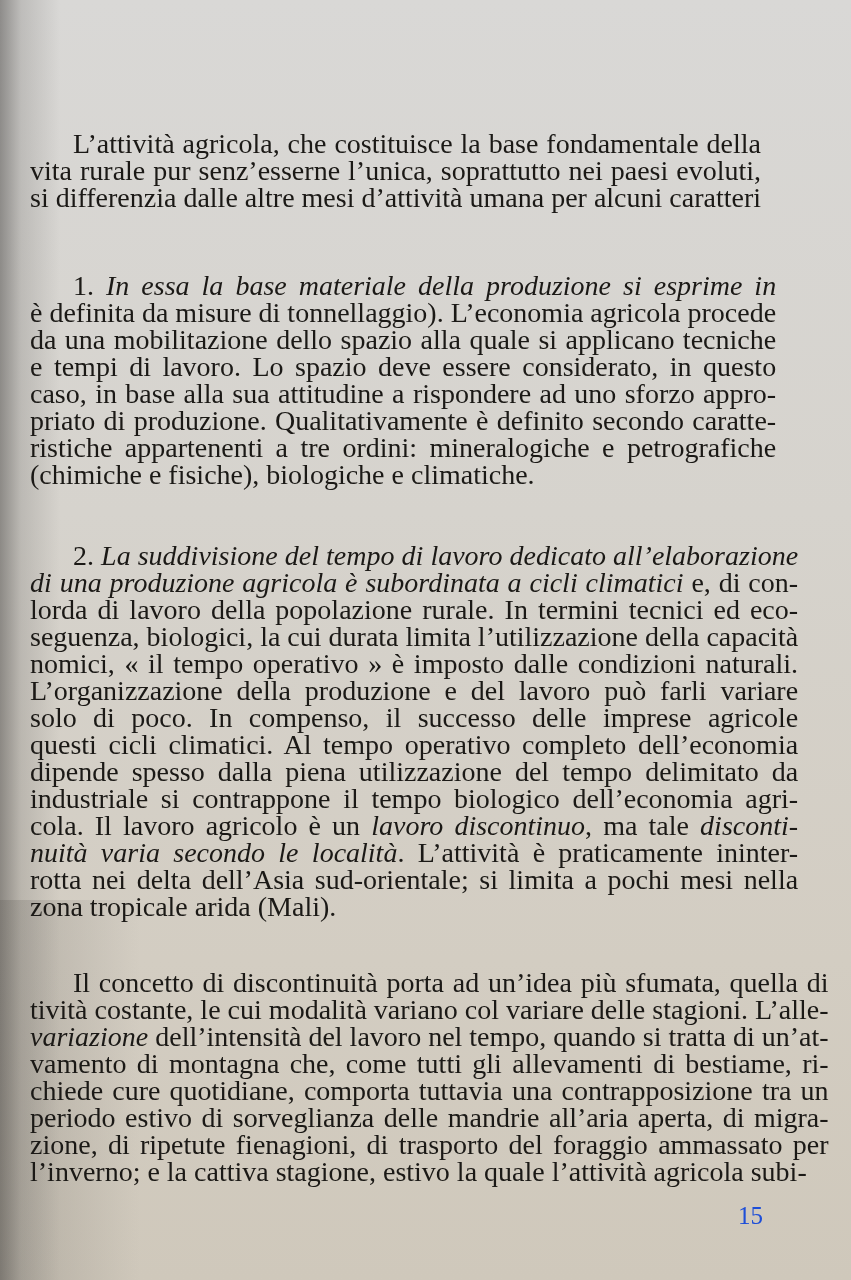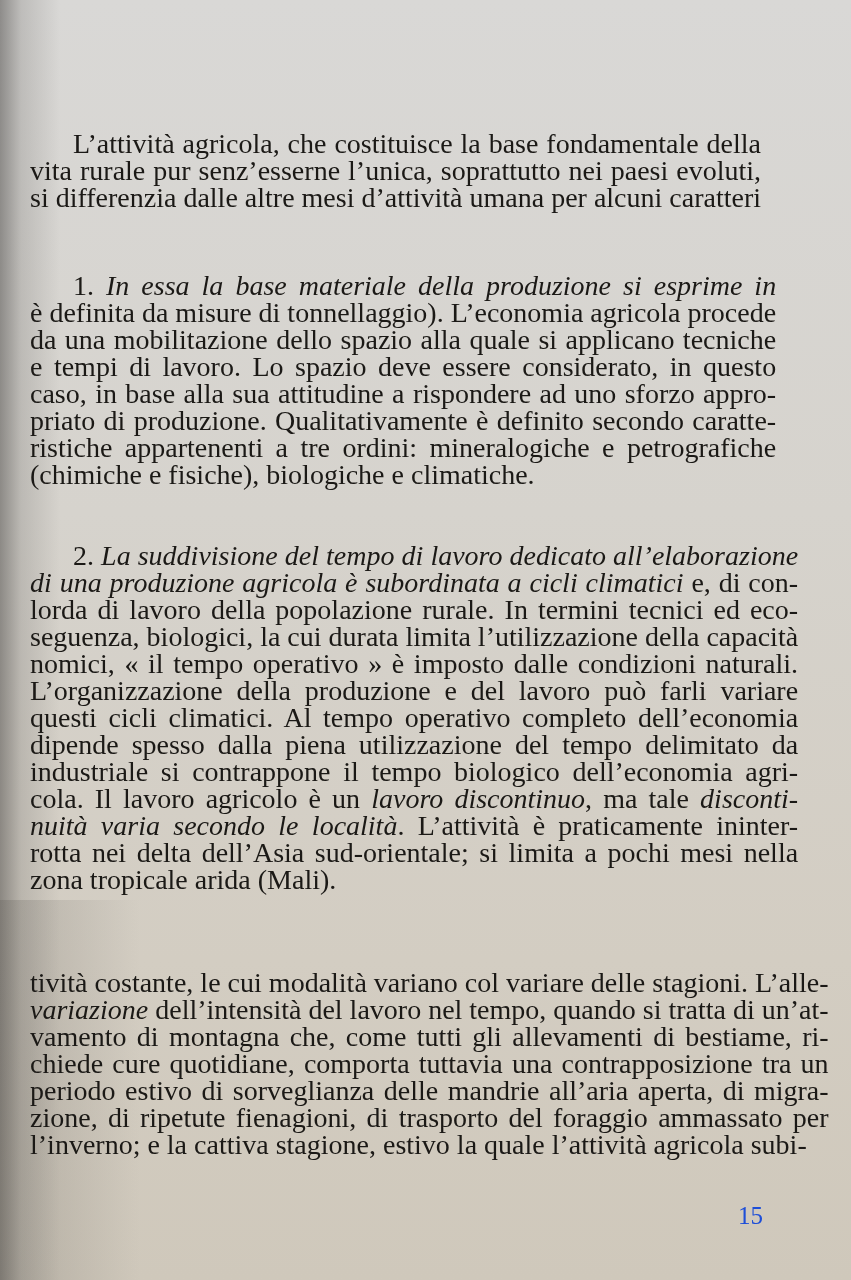--- a/index.html
+++ b/index.html
@@ -89,29 +89,31 @@
       <span class="line"><span>ristiche appartenenti a tre ordini: mineralogiche e petrografiche</span></span>
       <span class="line last"><span>(chimiche e fisiche), biologiche e climatiche.</span></span>
     </div>
   <div class="para" id="p3">
       <span class="line indent"><span>2. </span><span class="it">La suddivisione del tempo di lavoro dedicato all’elaborazione</span></span>
       <span class="line"><span class="it">di una produzione agricola è subordinata a cicli climatici</span><span> e, di con-</span></span>
       <span class="line"><span>lorda di lavoro della popolazione rurale. In termini tecnici ed eco-</span></span>
       <span class="line"><span>seguenza, biologici, la cui durata limita l’utilizzazione della capacità</span></span>
       <span class="line"><span>nomici, « il tempo operativo » è imposto dalle condizioni naturali.</span></span>
       <span class="line"><span>L’organizzazione della produzione e del lavoro può farli variare</span></span>
+      <span class="line"><span>solo di poco. In compenso, il successo delle imprese agricole</span></span>
       <span class="line"><span>questi cicli climatici. Al tempo operativo completo dell’economia</span></span>
       <span class="line"><span>dipende spesso dalla piena utilizzazione del tempo delimitato da</span></span>
       <span class="line"><span>industriale si contrappone il tempo biologico dell’economia agri-</span></span>
       <span class="line"><span>cola. Il lavoro agricolo è un </span><span class="it">lavoro discontinuo</span><span>, ma tale </span><span class="it">disconti-</span></span>
       <span class="line"><span class="it">nuità varia secondo le località</span><span>. L’attività è praticamente ininter-</span></span>
       <span class="line"><span>rotta nei delta dell’Asia sud-orientale; si limita a pochi mesi nella</span></span>
       <span class="line last"><span>zona tropicale arida (Mali).</span></span>
     </div>
   <div class="para" id="p4">
+      <span class="line indent"><span>Il concetto di discontinuità porta ad un’idea più sfumata, quella di</span></span>
       <span class="line"><span>tività costante, le cui modalità variano col variare delle stagioni. L’alle-</span></span>
       <span class="line"><span class="it">variazione</span><span> dell’intensità del lavoro nel tempo, quando si tratta di un’at-</span></span>
       <span class="line"><span>vamento di montagna che, come tutti gli allevamenti di bestiame, ri-</span></span>
       <span class="line"><span>chiede cure quotidiane, comporta tuttavia una contrapposizione tra un</span></span>
       <span class="line"><span>periodo estivo di sorveglianza delle mandrie all’aria aperta, di migra-</span></span>
       <span class="line"><span>zione, di ripetute fienagioni, di trasporto del foraggio ammassato per</span></span>
       <span class="line last"><span>l’inverno; e la cattiva stagione, estivo la quale l’attività agricola subi-</span></span>
     </div>
 </div>
 

